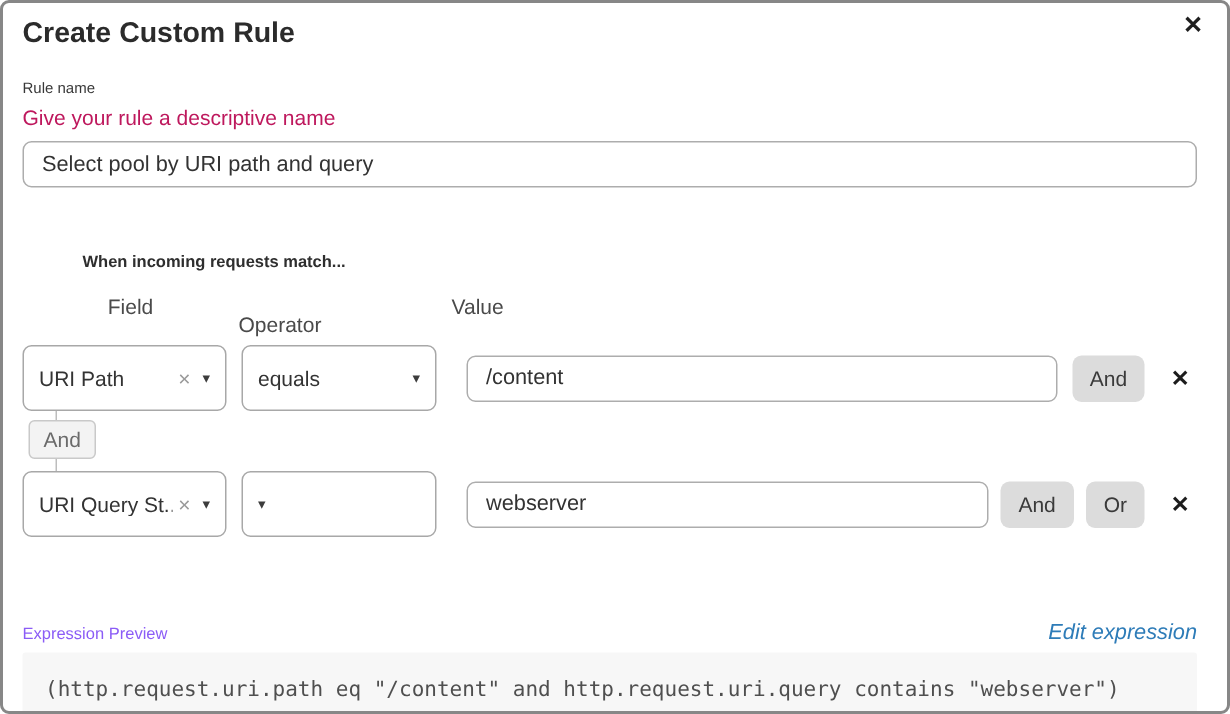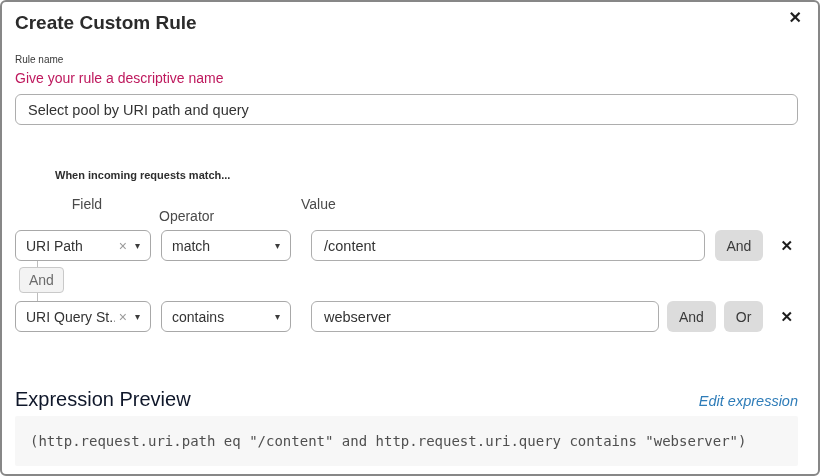--- a/index.html
+++ b/index.html
@@ -67,21 +67,21 @@
   .cols { display: flex; margin-top: 15px; font-size: 14px; color: #4a4a4a; }
   .col-field { width: 144px; text-align: center; }
   .col-op    { width: 142px; margin-top: 12px; }
 
   .cond-row { display: flex; align-items: center; margin-top: 6px; }
   .row-2 { margin-top: 0; }
 
   .select {
     display: flex;
     align-items: center;
-    height: 31px;
+    height: 44px;
     border: 1px solid #a8a8a8;
     border-radius: 6px;
     background: #fff;
     padding: 0 10px;
     cursor: pointer;
   }
   .select-field { width: 136px; }
   .select-op { width: 130px; margin-left: 10px; }
   .select-txt {
     flex: 1;
@@ -134,21 +134,21 @@
     font-size: 14px;
     color: #6b6b6b;
   }
 
   .expr-header {
     display: flex;
     justify-content: space-between;
     align-items: baseline;
     margin-top: 56px;
   }
-  .expr-label { font-size: 20px; color: #0f172a; }
+  .expr-label { font-size: 11px; color: #8b5cf6; }
   .edit-link { font-size: 14.5px; color: #2e7cb8; text-decoration: none; cursor: pointer; font-style: italic; }
 
   .code-block {
     margin-top: 5px;
     background: #f7f7f7;
     border-radius: 2px;
     padding: 17px 12px 17px 15px;
     font-family: "DejaVu Sans Mono", monospace;
     font-size: 14px;
     color: #4f4f4f;
@@ -179,42 +179,41 @@
       <span class="col-val">Value</span>
     </div>
 
     <div class="cond-row">
       <div class="select select-field">
         <span class="select-txt">URI Path</span>
         <span class="select-clear">×</span>
         <span class="select-caret">▾</span>
       </div>
       <div class="select select-op">
-        <span class="select-txt">match</span>
+        <span class="select-txt">equals</span>
         <span class="select-caret">▾</span>
       </div>
       <input class="text-input value-input" type="text" value="/content" style="">
       <button class="conj-btn and-btn-row1">And</button>
       <button class="remove-btn">✕</button>
     </div>
 
     <div class="connector">
       <span class="conn-line conn-line-top"></span>
       <span class="conn-badge">And</span>
       <span class="conn-line conn-line-bottom"></span>
     </div>
 
     <div class="cond-row row-2">
       <div class="select select-field">
         <span class="select-txt">URI Query St...</span>
         <span class="select-clear">×</span>
         <span class="select-caret">▾</span>
       </div>
       <div class="select select-op">
-        <span class="select-txt">contains</span>
         <span class="select-caret">▾</span>
       </div>
       <input class="text-input value-input" type="text" value="webserver" style="">
       <button class="conj-btn">And</button>
       <button class="conj-btn">Or</button>
       <button class="remove-btn">✕</button>
     </div>
   </div>
 
   <div>

